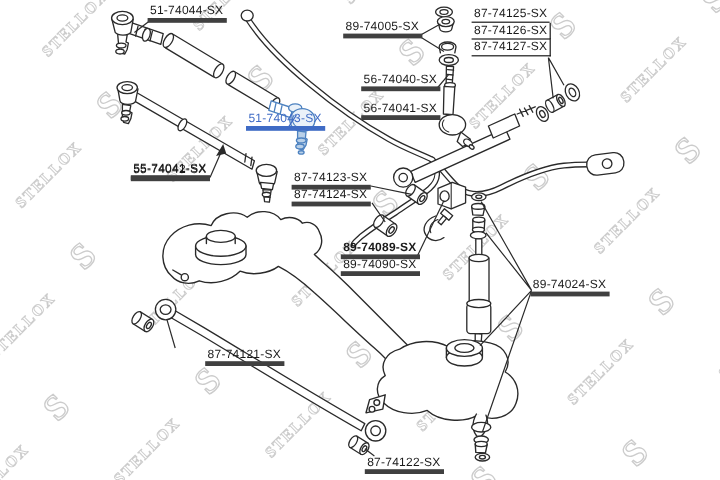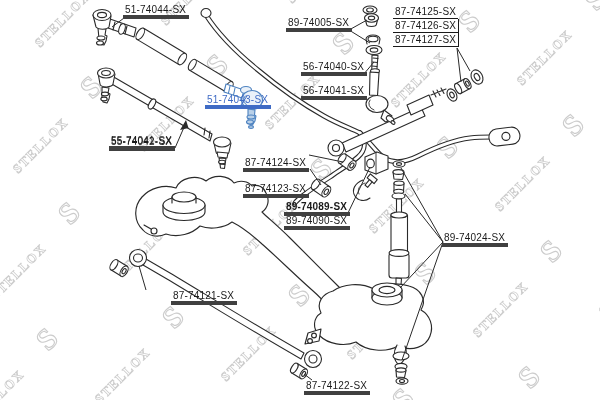--- a/index.html
+++ b/index.html
@@ -306,21 +306,21 @@
   <div class="row">87-74125-SX</div>
   <div class="row rb">87-74126-SX</div>
   <div class="row rb">87-74127-SX</div>
 </div>
 
 <div class="lbl" style="left:301px;top:61px;">56-74040-SX</div>
 <div class="lbl" style="left:301px;top:85px;">56-74041-SX</div>
 <div class="lbl blue" style="left:165px;top:94px;margin-left:40px;">51-74043-SX</div>
 <div class="lbl" style="left:109px;top:135px;">55-74041-SX</div>
 <div class="lbl" style="left:109px;top:136px;">55-74042-SX</div>
-<div class="lbl" style="left:243px;top:143px;margin-top:40px;">87-74123-SX</div>
+<div class="lbl" style="left:243px;top:143px;">87-74123-SX</div>
 <div class="lbl" style="left:243px;top:157px;">87-74124-SX</div>
 <div class="lbl" style="left:284px;top:201px;font-weight:bold;">89-74089-SX</div>
 <div class="lbl" style="left:284px;top:215px;">89-74090-SX</div>
 <div class="lbl" style="left:442px;top:232px;">89-74024-SX</div>
 <div class="lbl" style="left:123px;top:290px;margin-left:48px;">87-74121-SX</div>
 <div class="lbl" style="left:304px;top:380px;">87-74122-SX</div>
 
 </div>
 
 </body></html>

